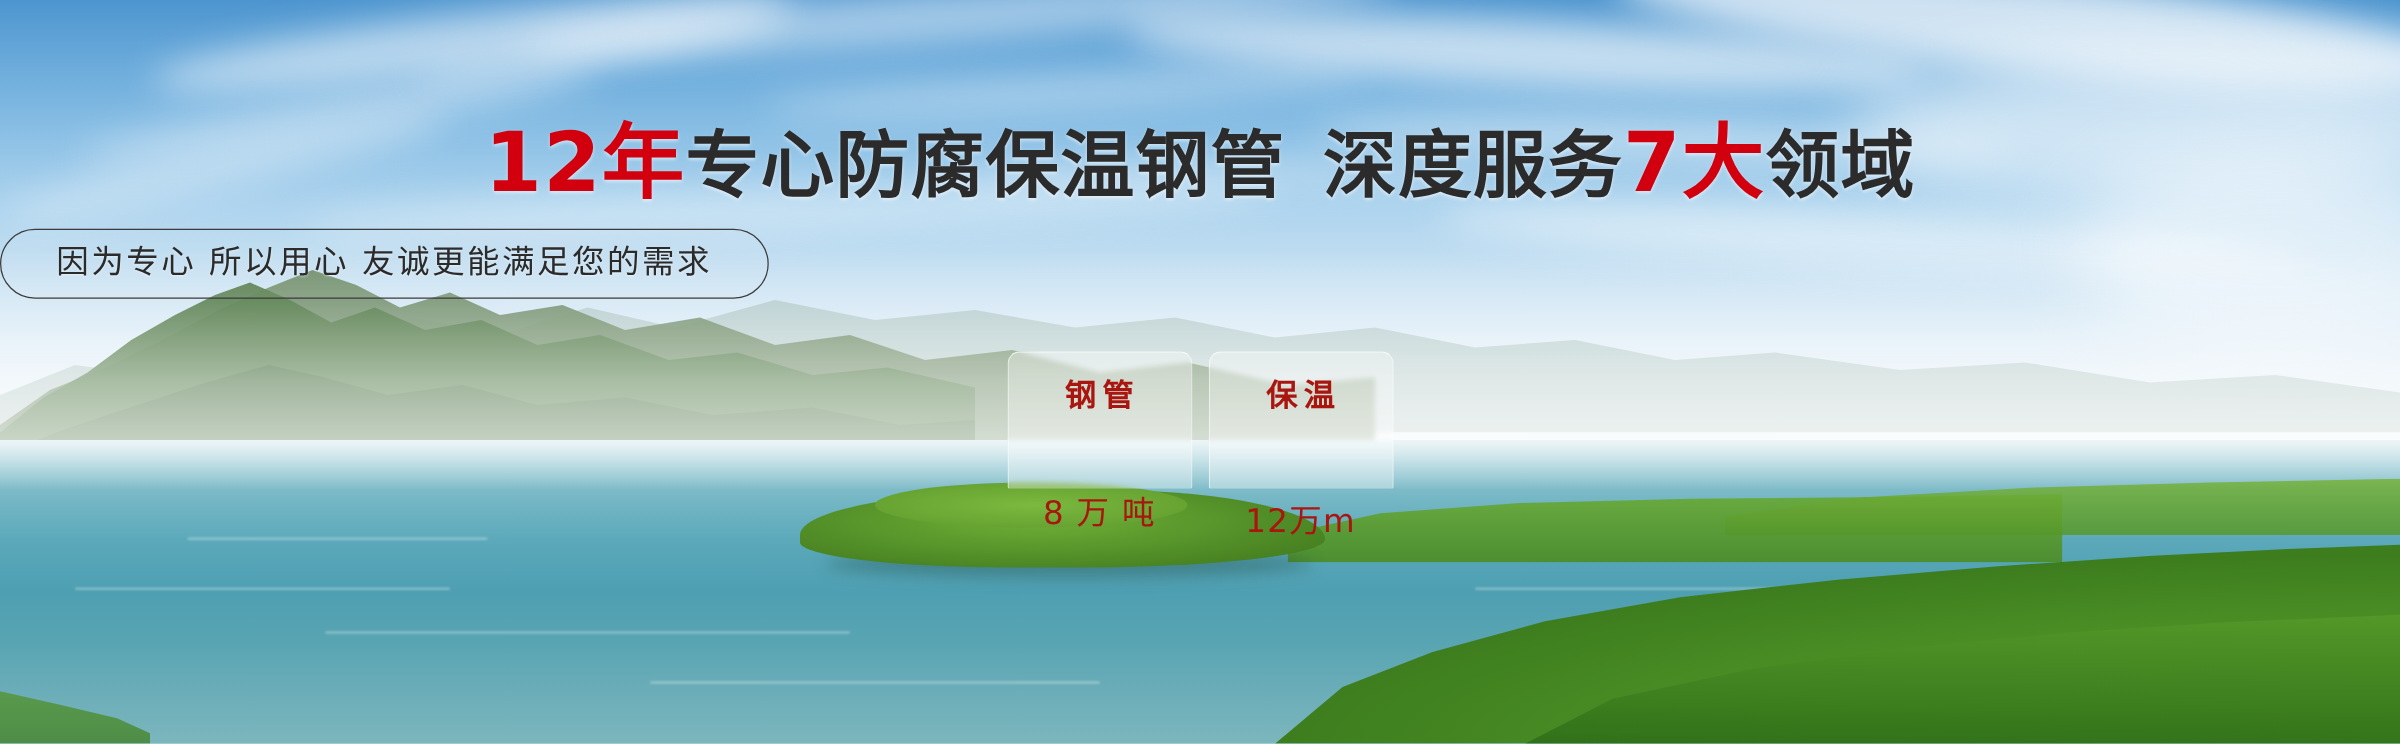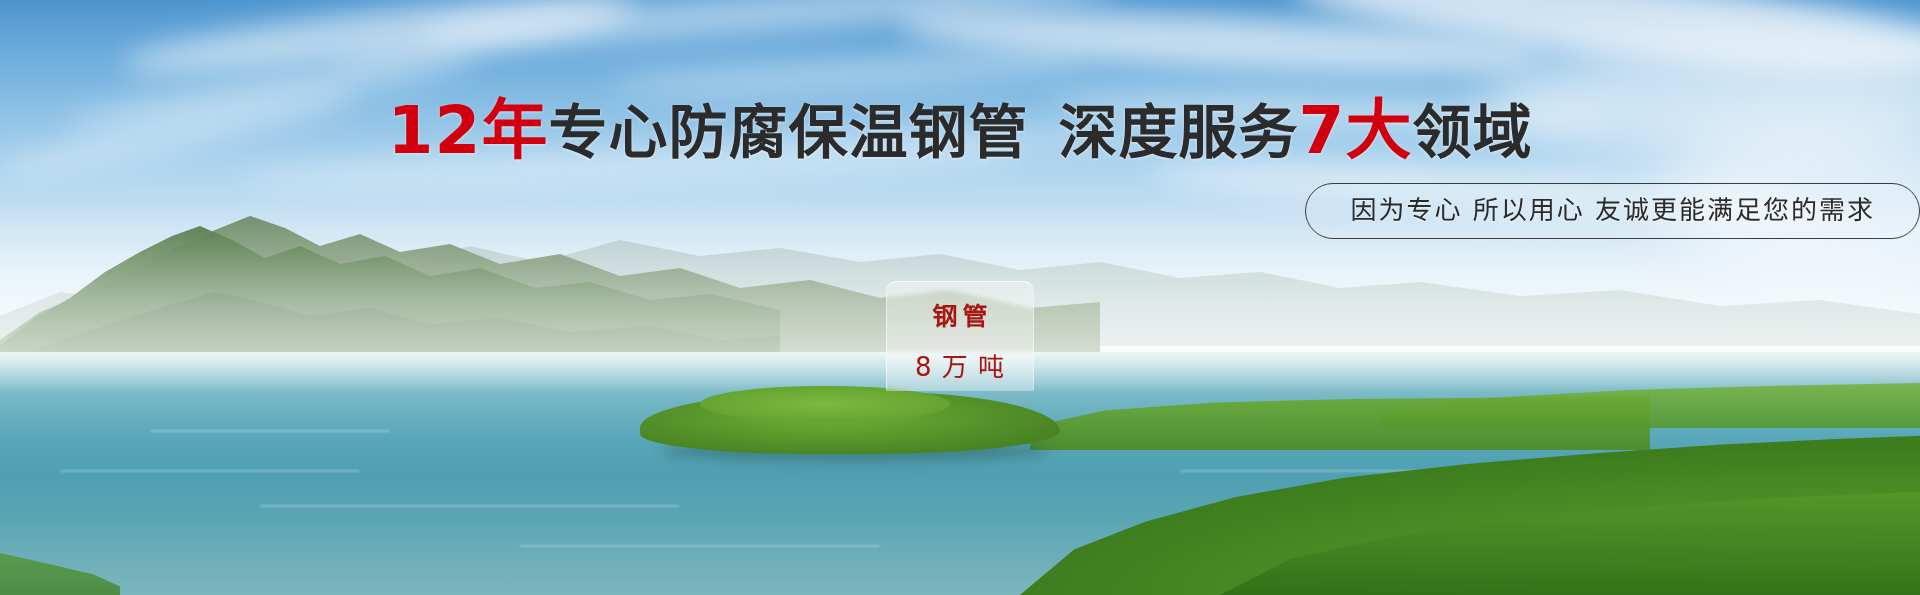--- a/index.html
+++ b/index.html
@@ -131,21 +131,21 @@
     font-weight:bold;
     letter-spacing:1px;
     white-space:nowrap;
     color:#2b2b2b;
     text-shadow:0 1px 3px rgba(255,255,255,.55);
   }
   .headline .red{color:#d2000f;font-size:66px;}
   .headline .gap{display:inline-block;width:30px;}
 
   .subtitle-wrap{
-    position:absolute;left:0;top:167px;width:1920px;text-align:right;
+    position:absolute;left:0;top:167px;width:1920px;text-align:left;
   }
   .subtitle{
     display:inline-block;
     padding:11px 44px 13px;
     border:1.6px solid #3b3b3b;
     border-radius:32px;
     font-size:26px;
     line-height:30px;
     color:#2b2b2b;
     letter-spacing:2px;
@@ -161,21 +161,21 @@
   .stat{
     width:148px;height:110px;
     background:rgba(255,255,255,.34);
     border-top:1px solid rgba(255,255,255,.70);
     border-left:1px solid rgba(255,255,255,.55);
     border-right:1px solid rgba(255,255,255,.40);
     border-radius:10px 10px 2px 2px;
     backdrop-filter:blur(2px);
     display:flex;flex-direction:column;
     align-items:center;justify-content:flex-start;
-    padding-top:21px;box-sizing:border-box;
+    padding-top:21px;box-sizing:border-box;gap:44px;
   }
   .stat-label{
     font-size:25px;line-height:28px;font-weight:600;
     color:#a8160f;letter-spacing:5px;text-indent:5px;
     white-space:nowrap;
   }
   .stat-value{
     margin-top:21px;
     font-size:26px;line-height:30px;font-weight:400;
     color:#a8160f;letter-spacing:1px;
@@ -259,17 +259,21 @@
     </div>
 
     <div class="stats">
 
       <div class="stat">
         <div class="stat-label">钢管</div>
         <div class="stat-value">8 万 吨</div>
       </div>
 
 
+      <div class="stat">
+        <div class="stat-label">保温</div>
+        <div class="stat-value"><span>12万m</span><sup></sup></div>
+      </div>
 
     </div>
 
   </div>
 </div>
 
 </body></html>

